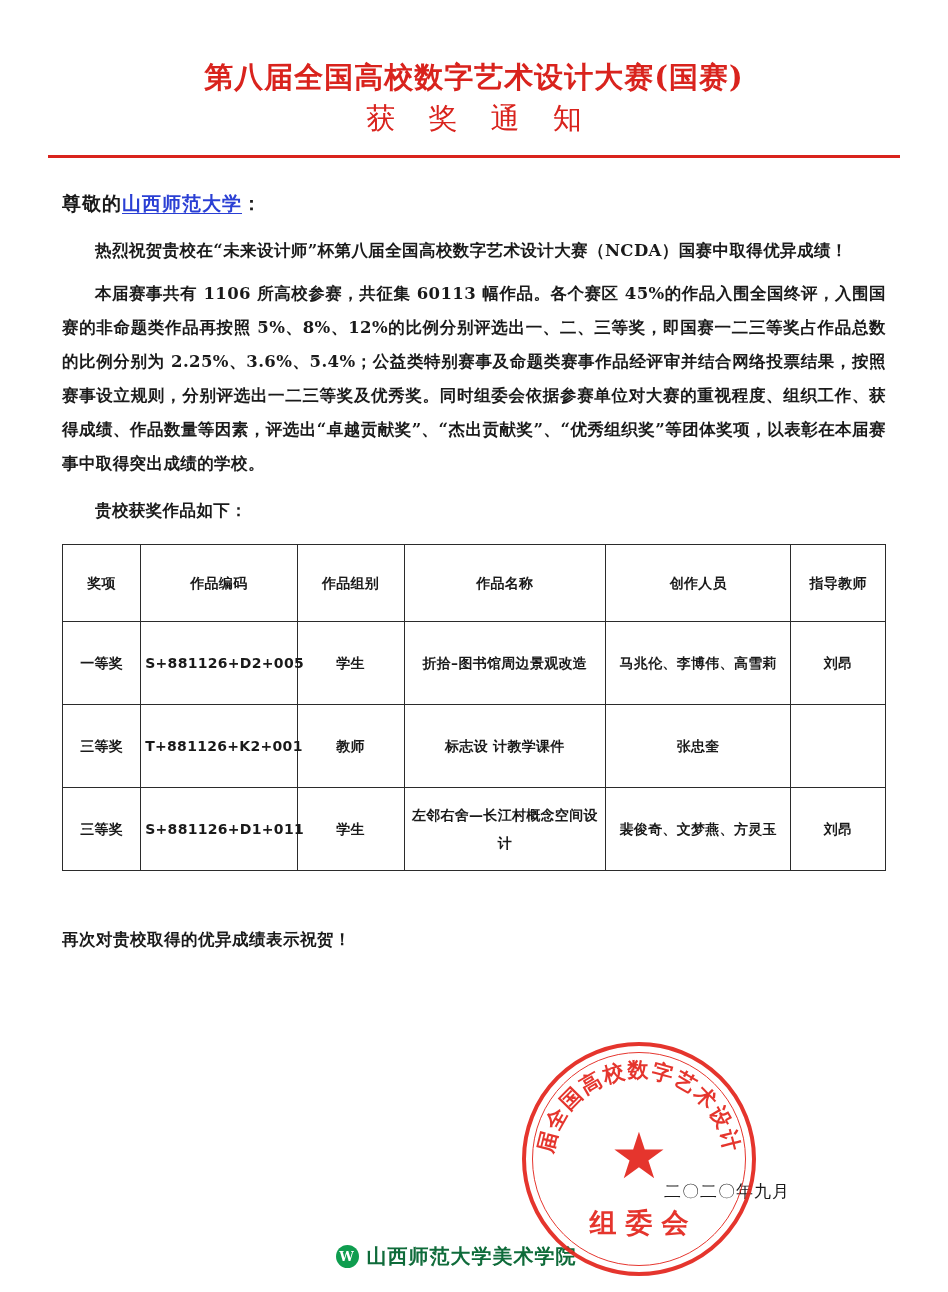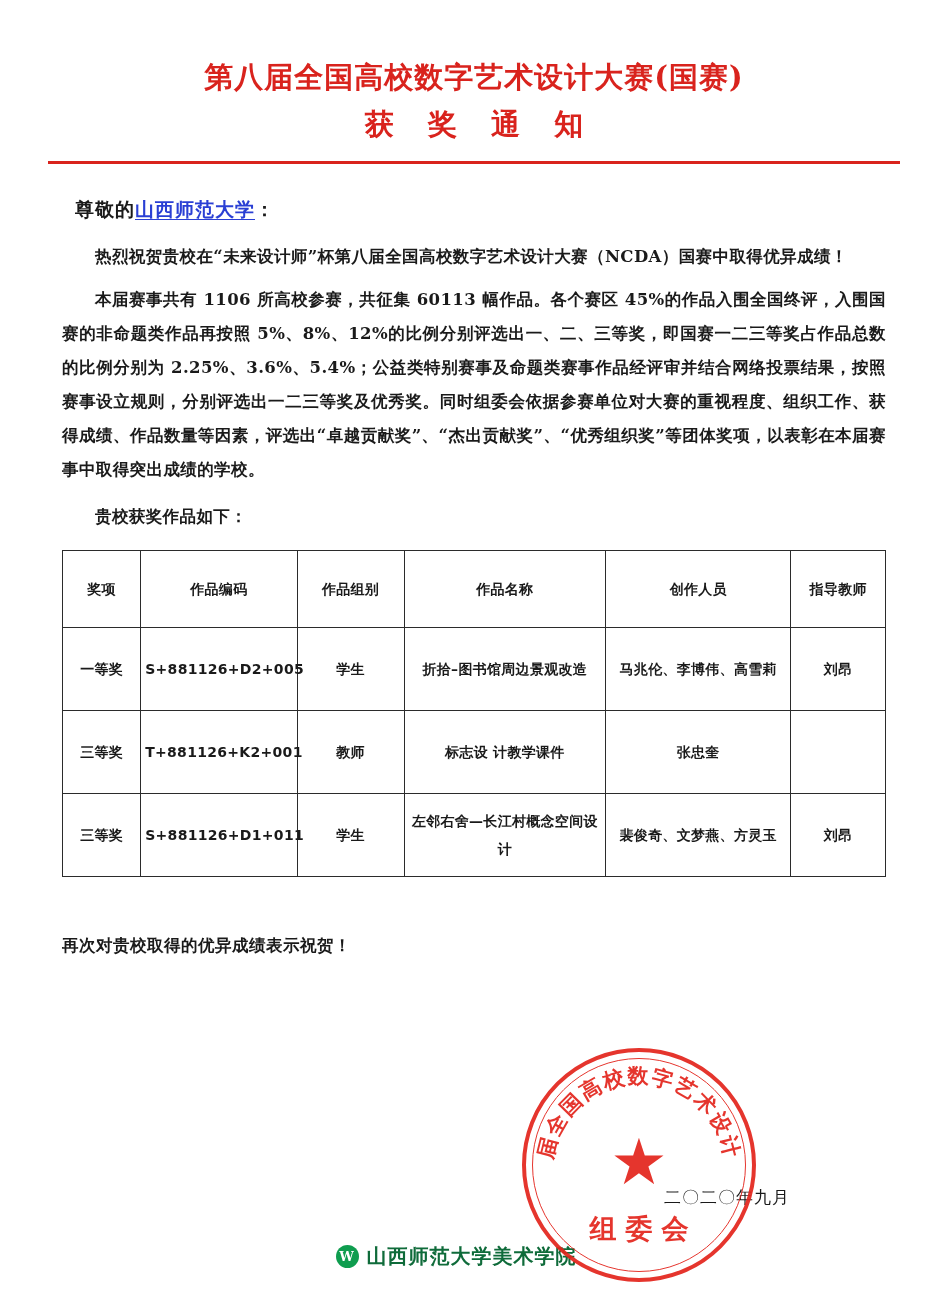--- a/index.html
+++ b/index.html
@@ -29,43 +29,41 @@
     color: #d9231d;
     font-size: 29px;
     font-weight: bold;
     letter-spacing: 1px;
     line-height: 1.35;
     font-family: "DejaVu Serif", "Liberation Serif", serif;
   }
   .title-line2 {
     color: #d9231d;
     font-size: 29px;
-    font-weight: bold;
+    font-weight: normal;
     letter-spacing: 12px;
     line-height: 1.5;
-    margin-top: 6px;
     padding-left: 12px;
   }
   .rule {
     height: 3px;
     background: #d9231d;
     margin: 14px 48px 0 48px;
   }
   
   .content {
     margin: 26px 62px 0 62px;
     font-size: 16.5px;
     line-height: 2.0;
   }
   .salutation {
     font-size: 19px;
     font-weight: bold;
     margin-bottom: 12px;
     letter-spacing: 1px;
-    margin-left: 13px;
   }
   .salutation .school {
     color: #2a3fd4;
     text-decoration: underline;
     text-underline-offset: 3px;
   }
   p.para {
     margin: 0 0 4px 0;
     text-indent: 2em;
     text-align: justify;

